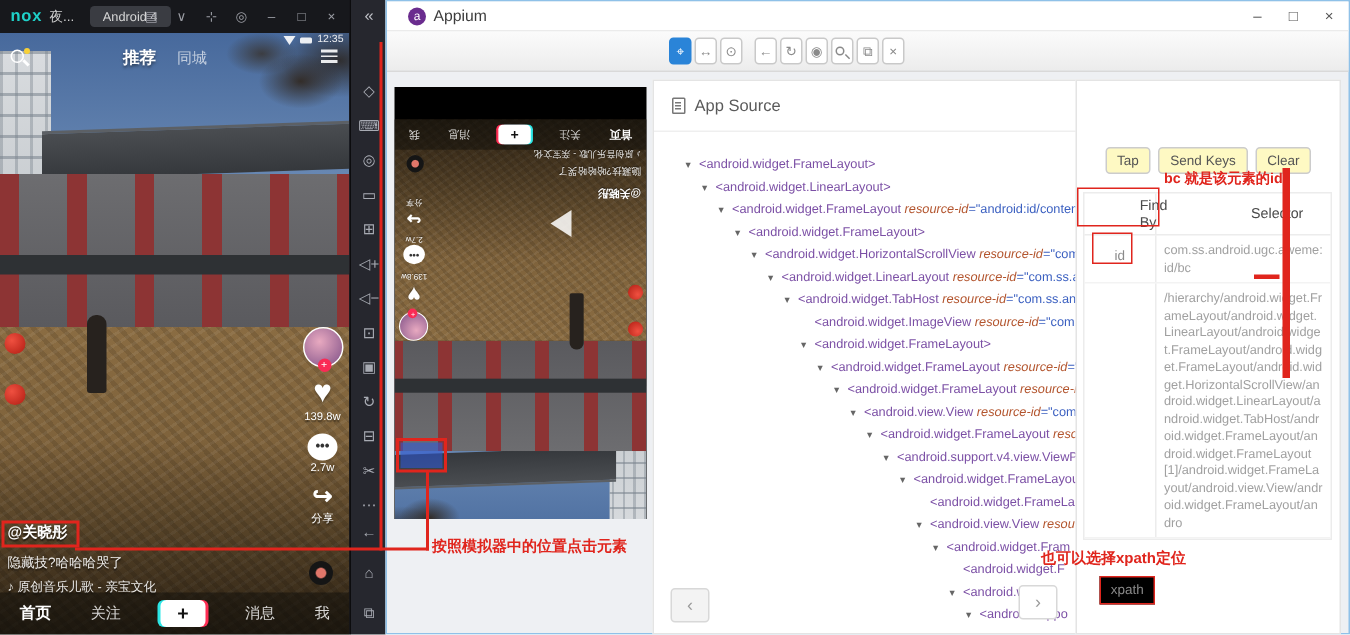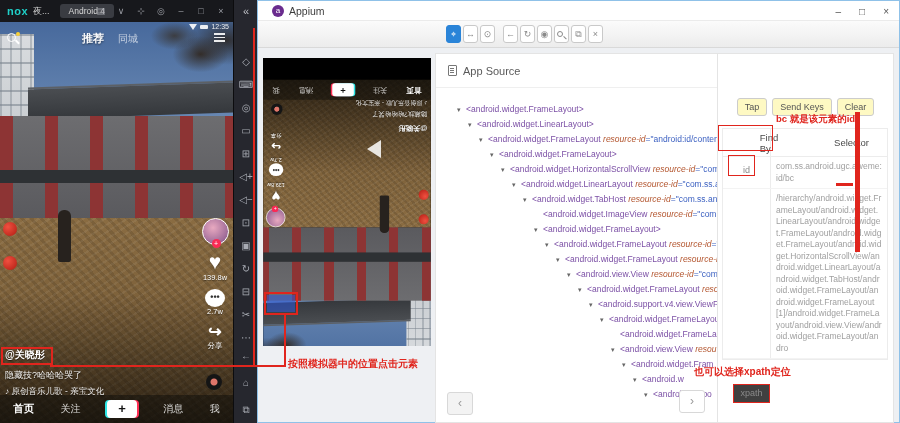--- a/index.html
+++ b/index.html
@@ -123,21 +123,21 @@
   .et-h { display:flex; align-items:center; justify-content:center; color:#4a4a4a; font-size:9.5px;margin-left:45px; }
   .et-key { display:flex; align-items:flex-start; justify-content:center; padding-top:8px; color:#8a8a8a; font-size:9px; }
   .et-sep { border-right:1px solid #ececec; }
 
   
   .ann { position:absolute; z-index:60; pointer-events:none; }
   .ann-line { background:#e0251d; }
   .ann-box { border:2px solid #e0251d; }
   .ann-text { color:#e0251d; font-weight:bold; }
   #hl-fill { position:absolute; left:267px; top:295px; width:28px; height:17px; background:rgba(45,90,220,.55); z-index:55; }
-  #xpath-chip { position:absolute; left:733px; top:384px; width:37px; height:19px; border:1.5px solid #e0251d; color:#8a8a8a; font-size:9px; text-align:center; line-height:17px; background:#404040; z-index:61; }
+  #xpath-chip { position:absolute; left:733px; top:384px; width:37px; height:19px; border:1.5px solid #e0251d; color:#8a8a8a; font-size:9px; text-align:center; line-height:17px; background:#000000; z-index:61; }
 </style>
 </head>
 <body>
 
 <div id="stage">
 
   <div id="nox">
     <div id="nox-titlebar">
       <span id="nox-logo">nox</span>
       <span id="nox-title">夜...</span>
@@ -323,20 +323,21 @@
           <div class="tr-row" style="padding-left: 98px;"><span class="arrow">▾</span><span class="tr-tag">&lt;android.widget.FrameLayout</span><span class="tr-tag">&gt;</span></div>
           <div class="tr-row" style="padding-left: 109px;"><span class="arrow">▾</span><span class="tr-tag">&lt;android.widget.FrameLayout</span><span class="tr-attr"> resource-id</span><span class="tr-val">="co</span></div>
           <div class="tr-row" style="padding-left: 120px;"><span class="arrow">▾</span><span class="tr-tag">&lt;android.widget.FrameLayout</span><span class="tr-attr"> resource-id</span></div>
           <div class="tr-row" style="padding-left: 131px;"><span class="arrow">▾</span><span class="tr-tag">&lt;android.view.View</span><span class="tr-attr"> resource-id</span><span class="tr-val">="com.s</span></div>
           <div class="tr-row" style="padding-left: 142px;"><span class="arrow">▾</span><span class="tr-tag">&lt;android.widget.FrameLayout</span><span class="tr-attr"> resou</span></div>
           <div class="tr-row" style="padding-left: 153px;"><span class="arrow">▾</span><span class="tr-tag">&lt;android.support.v4.view.ViewPa</span></div>
           <div class="tr-row" style="padding-left: 164px;"><span class="arrow">▾</span><span class="tr-tag">&lt;android.widget.FrameLayou</span></div>
           <div class="tr-row" style="padding-left: 175px;"><span class="arrow"></span><span class="tr-tag">&lt;android.widget.FrameLa</span></div>
           <div class="tr-row" style="padding-left: 175px;"><span class="arrow">▾</span><span class="tr-tag">&lt;android.view.View</span><span class="tr-attr"> resou</span></div>
           <div class="tr-row" style="padding-left: 186px;"><span class="arrow">▾</span><span class="tr-tag">&lt;android.widget.Fram</span></div>
+          <div class="tr-row" style="padding-left: 197px;"><span class="arrow"></span><span class="tr-tag">&lt;android.widget.F</span></div>
           <div class="tr-row" style="padding-left: 197px;"><span class="arrow">▾</span><span class="tr-tag">&lt;android.w</span></div>
           <div class="tr-row" style="padding-left: 208px;"><span class="arrow">▾</span><span class="tr-tag">&lt;android.suppo</span></div>
         </div>
       <div id="pager-prev" class="pager">‹</div>
       <div id="pager-next" class="pager">›</div>
     </div>
 
     <div id="el-card">
       <div id="el-actions">
         <button class="act-btn">Tap</button>

